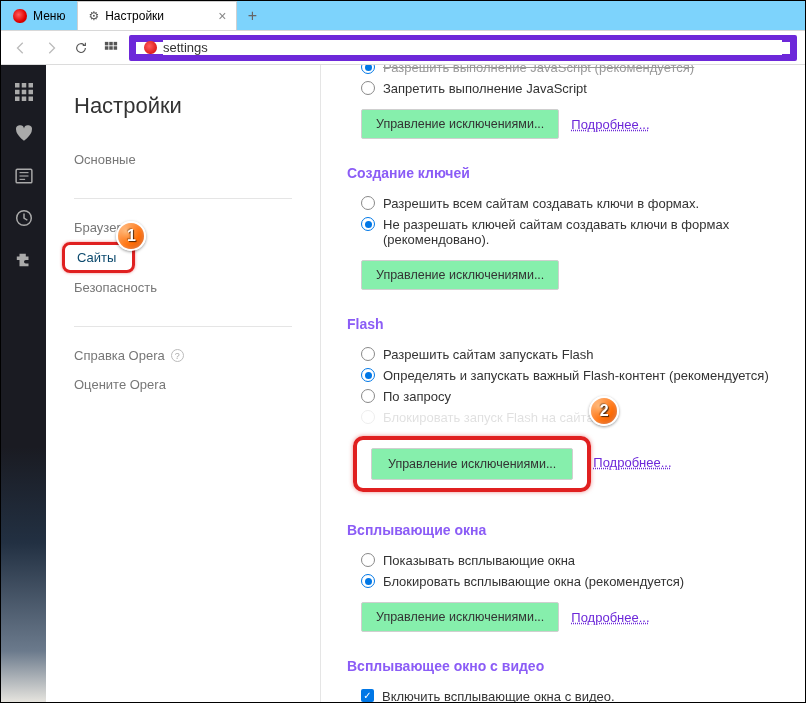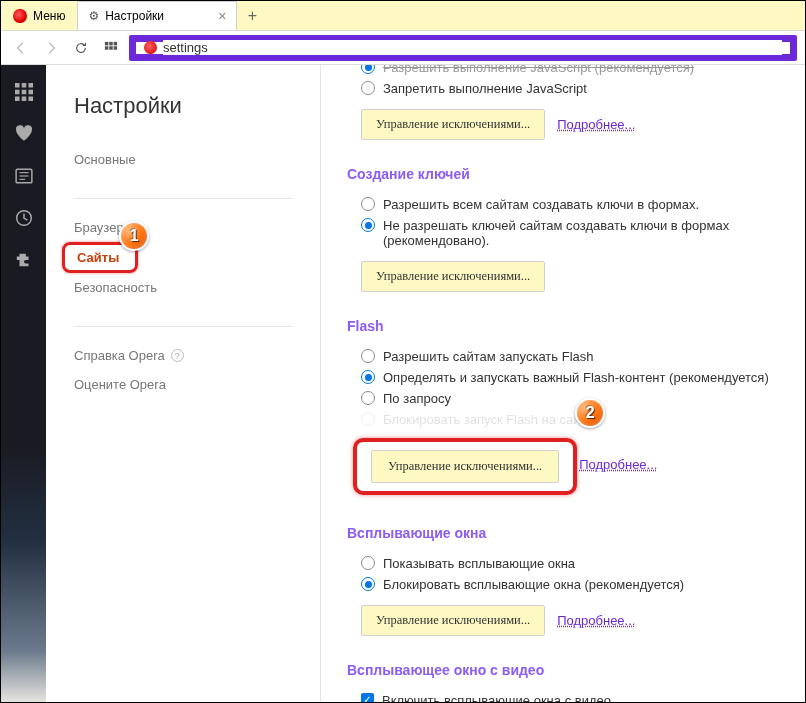--- a/index.html
+++ b/index.html
@@ -1,19 +1,19 @@
 <!DOCTYPE html>
 <html><head>
 <meta charset="utf-8">
 <style>
   * { box-sizing: border-box; margin: 0; padding: 0; font-family: "Segoe UI", Arial, sans-serif; }
   body { width: 806px; height: 703px; overflow: hidden; background: #fff; border: 1px solid #000; position: relative; }
 
   
-  .tabstrip { height: 30px; background: #fef9c3; display: flex; align-items: stretch; border-bottom: 1px solid #d8d8d8; }
+  .tabstrip { height: 30px; background: #7dd3fc; display: flex; align-items: stretch; border-bottom: 1px solid #d8d8d8; }
   .menu-btn { display: flex; align-items: center; gap: 6px; padding: 0 12px; font-size: 12px; cursor: default; }
   .opera-logo { width: 14px; height: 14px; background: radial-gradient(circle at 40% 40%, #ff5d5d 0%, #e00000 60%, #aa0000 100%); border-radius: 50% / 55%; }
   .tab { display: flex; align-items: center; gap: 6px; padding: 0 10px; background: #fff; border: 1px solid #d0d0d0; border-bottom: none; font-size: 12px; min-width: 160px; position: relative; }
   .tab .gear { font-size: 12px; color: #555; }
   .tab .close { margin-left: auto; color: #888; font-size: 14px; }
   .newtab { display: flex; align-items: center; justify-content: center; width: 30px; color: #666; font-size: 16px; }
 
   
   .toolbar { height: 34px; display: flex; align-items: center; gap: 6px; padding: 0 8px; border-bottom: 1px solid #dcdcdc; }
   .nav-btn { width: 24px; height: 24px; display: flex; align-items: center; justify-content: center; color: #555; font-size: 14px; }
@@ -42,21 +42,21 @@
 
   
   .content { flex: 1; overflow-y: auto; padding: 0 26px 30px 26px; }
   .content h2 { font-size: 14px; font-weight: 600; color: #8b5cf6; margin: 26px 0 12px; }
   .opt-row { display: flex; align-items: flex-start; gap: 8px; font-size: 13px; color: #333; padding: 3px 0 3px 14px; }
   .radio { width: 14px; height: 14px; border: 1px solid #888; border-radius: 50%; background: #fff; display: inline-flex; align-items: center; justify-content: center; flex-shrink: 0; }
   .radio.checked { border-color: #0077e6; }
   .radio.checked::after { content:""; width: 7px; height: 7px; background: #0077e6; border-radius: 50%; }
   .cb { width: 13px; height: 13px; background: #0077e6; border-radius: 2px; display: inline-flex; align-items: center; justify-content: center; color: #fff; font-size: 10px; flex-shrink: 0; }
   .btnrow { display: flex; align-items: center; gap: 12px; margin: 10px 0 4px 14px; }
-  .btn { border: 1px solid #cfcfcf; background: #fef9c3; font-size: 12.5px; color: #333; padding: 7px 14px; border-radius: 2px; font-family: Liberation Serif, serif; }
+  .btn { border: 1px solid #cfcfcf; background: #86efac; font-size: 12.5px; color: #333; padding: 7px 14px; border-radius: 2px; }
   .link { color: #6d28d9; font-size: 13px; text-decoration: underline dotted; }
 
   .truncated-top { margin-top: -8px; }
   .truncated-top .opt-row:first-child .radio { border-color:#0077e6; }
   .truncated-top .opt-row:first-child span.lbl { color:#999; }
 
   .highlight-2 { border: 4px solid #e02020; border-radius: 10px; padding: 8px 14px; margin: 8px 0 4px 6px; width: fit-content; position: relative; box-shadow: 0 0 4px rgba(224,32,32,.5);}
   .badge-2 { top: -44px; right: -32px; }
 </style>
 </head>
@@ -143,21 +143,21 @@
     <h1>Настройки</h1>
 
     <div class="nav-group">
       <div class="nav-item dim">Основные</div>
     </div>
     <hr>
     <div class="nav-group">
       <div class="nav-item dim">Браузер</div>
       <div class="highlight-1">
         <span class="badge badge-1">1</span>
-        <div class="nav-item" style="padding:0;font-weight:700;color:#c2410c;">Сайты</div>
+        <div class="nav-item" style="padding:0;font-weight:400;color:#0c4a6e;">Сайты</div>
       </div>
       <div class="nav-item dim">Безопасность</div>
     </div>
     <hr>
     <div class="nav-group">
       <div class="nav-item dim">
         <span>Справка Opera</span>
         <span class="help-circ">?</span>
       </div>
       <div class="nav-item dim">Оцените Opera</div>

